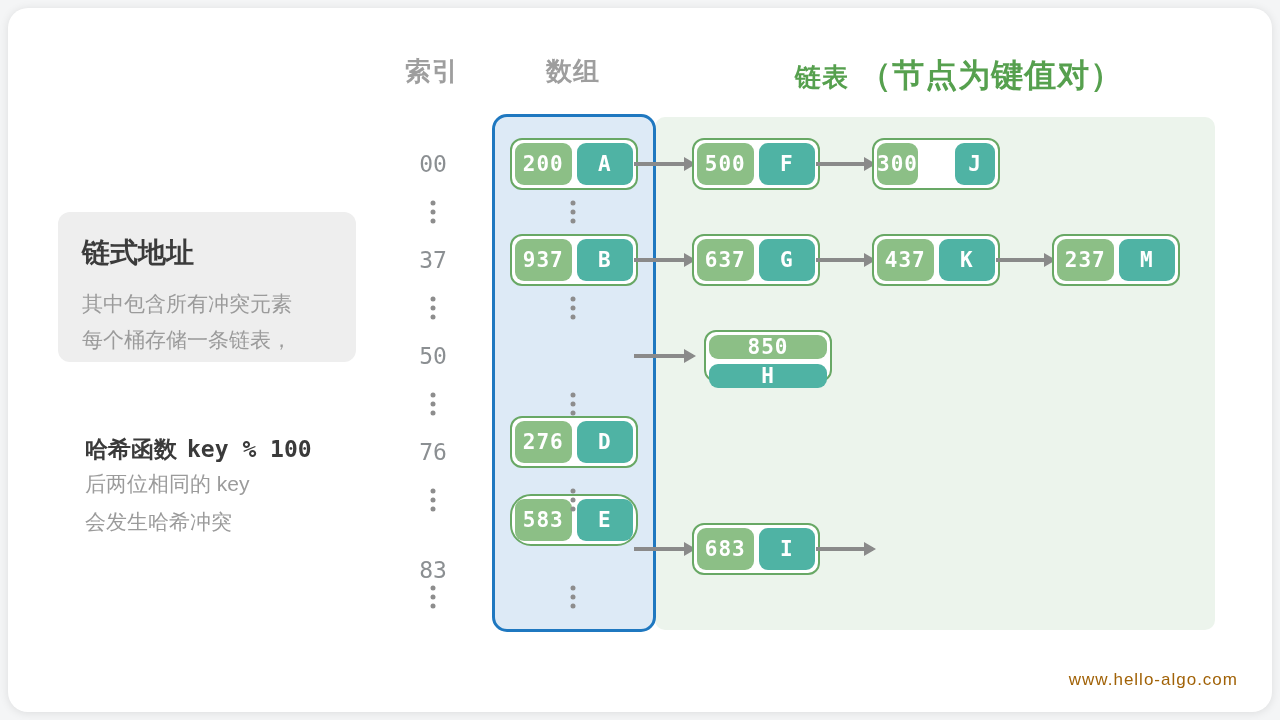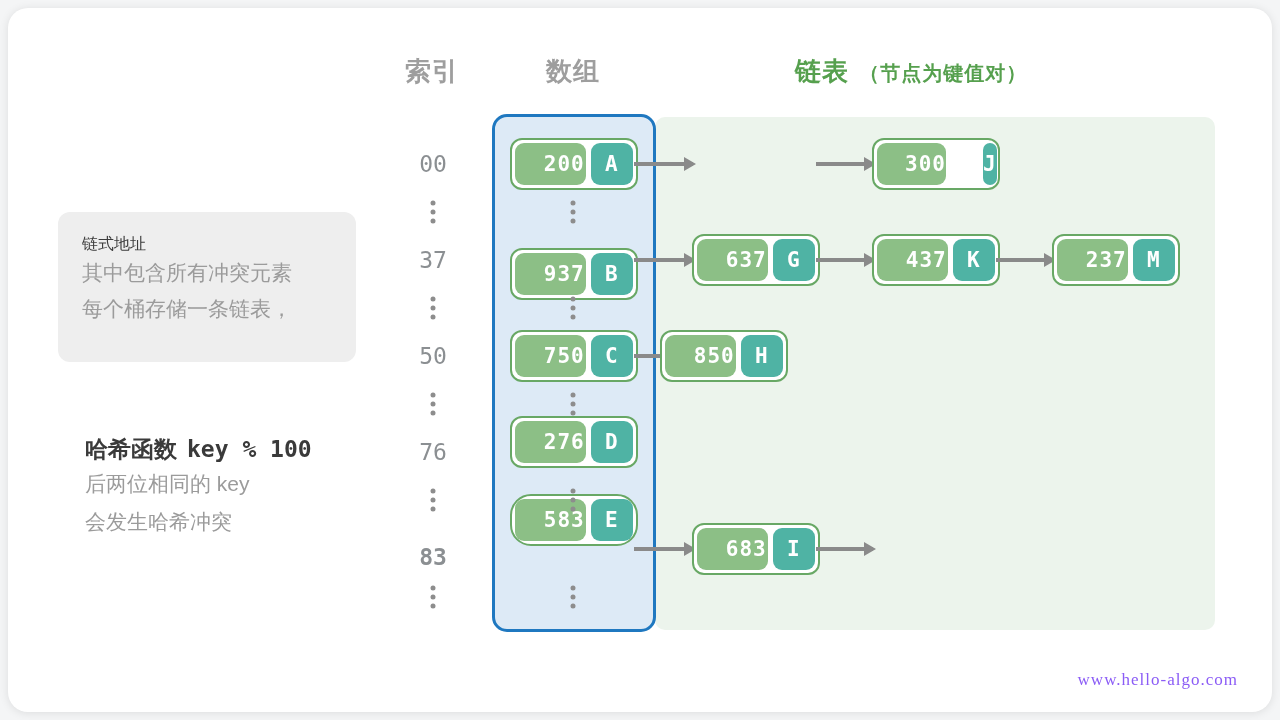--- a/index.html
+++ b/index.html
@@ -24,25 +24,25 @@
     box-shadow:0 1px 10px rgba(0,0,0,0.10);
   }
   .canvas{position:absolute;left:-8px;top:-8px;width:1280px;height:720px;}
 
   
   .hdr{position:absolute;top:54px;font-size:26px;font-weight:bold;color:#9e9e9e;letter-spacing:1px;white-space:nowrap;}
   .hdr-index{left:432px;transform:translateX(-50%);}
   .hdr-array{left:573px;transform:translateX(-50%);text-align:right;}
   .hdr-list{left:795px;color:var(--accent-green);}
   .hdr-list-main{font-weight:bold;}
-  .hdr-list-note{font-weight:600;font-size:20px;margin-left:2px;margin-top:20px;}
+  .hdr-list-note{font-weight:600;font-size:32px;margin-left:2px;margin-top:20px;}
 
   
   .info-box{position:absolute;left:58px;top:212px;width:298px;height:150px;background:#eeeeee;border-radius:12px;padding:22px 24px;}
-  .info-title{font-size:16px;font-weight:normal;color:var(--dark-text);}
+  .info-title{font-size:28px;font-weight:bold;color:var(--dark-text);margin-bottom:14px;}
   .info-line{font-size:21px;color:var(--gray-text);line-height:36px;}
 
   
   .hash-note{position:absolute;left:85px;top:434px;}
   .hash-title{font-size:23px;font-weight:bold;color:#3a3a3a;white-space:nowrap;}
   .hash-title .mono{font-family:"DejaVu Sans Mono",monospace;margin-left:10px;}
   .hash-line{font-size:21px;color:var(--gray-text);line-height:38px;}
 
   
   .list-region{position:absolute;left:655px;top:117px;width:560px;height:513px;background:var(--list-fill);border-radius:10px;}
@@ -56,35 +56,35 @@
   }
   .node{
     position:absolute;width:128px;height:52px;
     background:#ffffff;border:2px solid var(--node-border);border-radius:12px;
     display:flex;gap:5px;padding:3px;align-items:stretch;
   }
   .cell{
     flex:1;border-radius:9px;display:flex;align-items:center;justify-content:center;
     font-family:"DejaVu Sans Mono",monospace;font-size:21px;font-weight:bold;color:#ffffff;letter-spacing:1px;
   }
-  .cell.key{background:var(--key-bg);padding-left:28px;}
+  .cell.key{background:var(--key-bg);}
   .cell.val{background:var(--value-bg);}
 
   .arrow{position:absolute;height:4px;background:var(--arrow);transform:translateY(-50%);}
   .arrow::after{
     content:'';position:absolute;right:-3px;top:50%;transform:translateY(-50%);
     border-left:12px solid var(--arrow);border-top:7px solid transparent;border-bottom:7px solid transparent;
   }
 
   .dots{position:absolute;transform:translate(-50%,-50%);display:flex;flex-direction:column;gap:4px;align-items:center;}
   .dots .dot{width:5px;height:5px;border-radius:50%;background:#8d8d8d;}
 
   .watermark{
     position:absolute;right:42px;bottom:30px;
-    font-family:Liberation Serif, serif;font-size:17px;color:#8b5cf6;letter-spacing:1px;
+    font-family:Liberation Sans, sans-serif;font-size:17px;color:#a16207;letter-spacing:1px;
   }
 </style>
 </head>
 <body>
 
 <div class="card">
   <div class="canvas">
 
     <div class="hdr hdr-index">索引</div>
     <div class="hdr hdr-array">数组</div>
@@ -110,61 +110,61 @@
     <div class="list-region"></div>
     <div class="array-column"></div>
 
     <div id="diagram-layer">
         <div class="idx-label" style="left: 433px; top: 164px;">00</div>
         <div class="node" style="left: 510px; top: 138px;">
           <div class="cell key">200</div>
           <div class="cell val">A</div>
         </div>
         <div class="arrow" style="left: 634px; top: 164px; width: 59px;"></div>
+        <div class="node" style="left: 692px; top: 138px;">
+          <div class="cell key">500</div>
+          <div class="cell val">F</div>
+        </div>
         <div class="arrow" style="left: 816px; top: 164px; width: 57px;"></div>
         <div class="node" style="left: 872px; top: 138px; gap: 37px;">
           <div class="cell key">300</div>
           <div class="cell val">J</div>
         </div>
         <div class="idx-label" style="left: 433px; top: 260px;">37</div>
-        <div class="node" style="left: 510px; top: 248px;">
+        <div class="node" style="left: 510px; top: 234px;">
           <div class="cell key">937</div>
           <div class="cell val">B</div>
         </div>
         <div class="arrow" style="left: 634px; top: 260px; width: 59px;"></div>
         <div class="node" style="left: 692px; top: 234px;">
           <div class="cell key">637</div>
           <div class="cell val">G</div>
         </div>
         <div class="arrow" style="left: 816px; top: 260px; width: 57px;"></div>
         <div class="node" style="left: 872px; top: 234px;">
           <div class="cell key">437</div>
           <div class="cell val">K</div>
         </div>
         <div class="arrow" style="left: 996px; top: 260px; width: 57px;"></div>
         <div class="node" style="left: 1052px; top: 234px;">
           <div class="cell key">237</div>
           <div class="cell val">M</div>
         </div>
         <div class="idx-label" style="left: 433px; top: 356px;">50</div>
-        <div class="node" style="left: 510px; top: 330px;">
-          <div class="cell key">750</div>
-          <div class="cell val">C</div>
-        </div>
         <div class="arrow" style="left: 634px; top: 356px; width: 59px;"></div>
-        <div class="node" style="left: 660px; top: 330px;">
+        <div class="node" style="left: 704px; top: 330px; flex-direction: column;">
           <div class="cell key">850</div>
           <div class="cell val">H</div>
         </div>
         <div class="idx-label" style="left: 433px; top: 452px;">76</div>
         <div class="node" style="left: 510px; top: 416px;">
           <div class="cell key">276</div>
           <div class="cell val">D</div>
         </div>
-        <div class="idx-label" style="left: 433px; top: 557px; font-weight: bold;">83</div>
+        <div class="idx-label" style="left: 433px; top: 570px;">83</div>
         <div class="node" style="left: 510px; top: 494px; border-radius: 21px;">
           <div class="cell key">583</div>
           <div class="cell val">E</div>
         </div>
         <div class="arrow" style="left: 634px; top: 549px; width: 59px;"></div>
         <div class="node" style="left: 692px; top: 523px;">
           <div class="cell key">683</div>
           <div class="cell val">I</div>
         </div>
         <div class="arrow" style="left: 816px; top: 549px; width: 57px;"></div>

